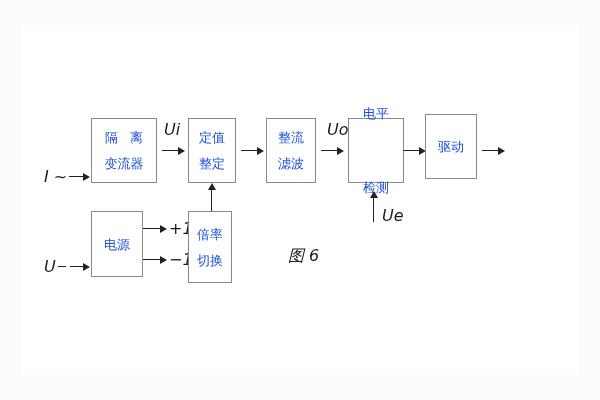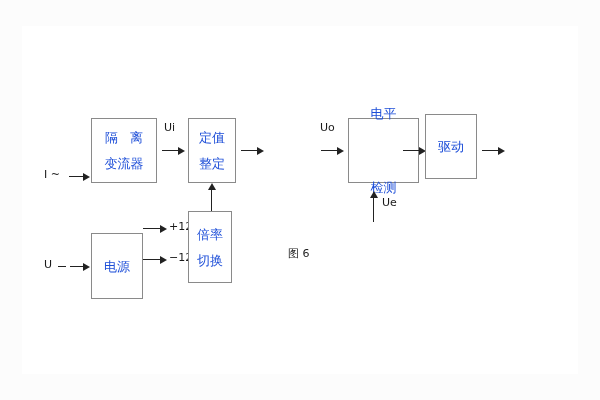--- a/index.html
+++ b/index.html
@@ -41,23 +41,24 @@
     display: block;
     white-space: nowrap;
   }
   .box.two .ln:first-child { margin-bottom: 13px; }
   .box .ln.wide { letter-spacing: 4px; text-indent: 4px; }
 
   
   .lbl {
     position: absolute;
     color: #1a1a1a;
-    font-size: 11px;
+    font-size: 16px;
     white-space: nowrap;
     line-height: 1;
+    font-style: italic;
   }
 
   
   .hline {
     position: absolute;
     height: 0;
     border-top: 1.4px solid #222222;
   }
   .vline {
     position: absolute;
@@ -105,47 +106,51 @@
     <div class="arrow-r" style="left:156px; top:120.5px;"></div>
 
     <div class="box two" style="left:166px; top:92px; width:48px; height:65px;">
       <span class="ln">定值</span>
       <span class="ln">整定</span>
     </div>
 
     <div class="hline" style="left:219px; top:124px; width:16px;"></div>
     <div class="arrow-r" style="left:235px; top:120.5px;"></div>
 
+    <div class="box two" style="left:244px; top:92px; width:50px; height:65px;">
+      <span class="ln">整流</span>
+      <span class="ln">滤波</span>
+    </div>
 
-    <div class="lbl" style="left:298px; top:96px;">Uo</div>
+    <div class="lbl" style="left:305px; top:96px;">Uo</div>
     <div class="hline" style="left:299px; top:124px; width:16px;"></div>
     <div class="arrow-r" style="left:315px; top:120.5px;"></div>
 
-    <div class="box two" style="left:326px; top:92px; width:71px; height:65px;gap:48px;">
+    <div class="box two" style="left:326px; top:92px; width:56px; height:65px;gap:48px;">
       <span class="ln">电平</span>
       <span class="ln">检测</span>
     </div>
 
     <div class="hline" style="left:381px; top:124px; width:16px;"></div>
     <div class="arrow-r" style="left:397px; top:120.5px;"></div>
 
     <div class="box" style="left:403px; top:88px; width:52px; height:65px;">
       <span class="ln">驱动</span>
     </div>
 
     <div class="hline" style="left:460px; top:124px; width:16px;"></div>
     <div class="arrow-r" style="left:476px; top:120.5px;"></div>
 
 
     <div class="lbl" style="left:22px; top:233px;">U</div>
     <div class="dash" style="left:36px; top:240px; width:8px;"></div>
     <div class="hline" style="left:48px; top:240px; width:13px;"></div>
     <div class="arrow-r" style="left:61px; top:236.5px;"></div>
 
-    <div class="box" style="left:69px; top:185px; width:52px; height:66px;margin-top:22px;">
+    <div class="box" style="left:69px; top:185px; width:52px; height:66px;">
       <span class="ln">电源</span>
     </div>
 
     <div class="hline" style="left:121px; top:202px; width:17px;"></div>
     <div class="arrow-r" style="left:138px; top:198.5px;"></div>
     <div class="lbl" style="left:147px; top:195px;">+12V</div>
 
     <div class="hline" style="left:121px; top:233px; width:17px;"></div>
     <div class="arrow-r" style="left:138px; top:229.5px;"></div>
     <div class="lbl" style="left:147px; top:226px;">−12V</div>
@@ -154,18 +159,18 @@
       <span class="ln">倍率</span>
       <span class="ln">切换</span>
     </div>
 
     <div class="vline" style="left:189px; top:163px; height:22px;"></div>
     <div class="arrow-u" style="left:185.5px; top:157px;"></div>
 
 
     <div class="vline" style="left:351px; top:171px; height:25px;"></div>
     <div class="arrow-u" style="left:347.5px; top:165px;"></div>
-    <div class="lbl" style="left:360px; top:171px;">Ue</div>
+    <div class="lbl" style="left:360px; top:182px;">Ue</div>
 
     <div class="lbl" style="left:266px; top:222px;">图 6</div>
 
   </div>
 </div>
 
 </body></html>

